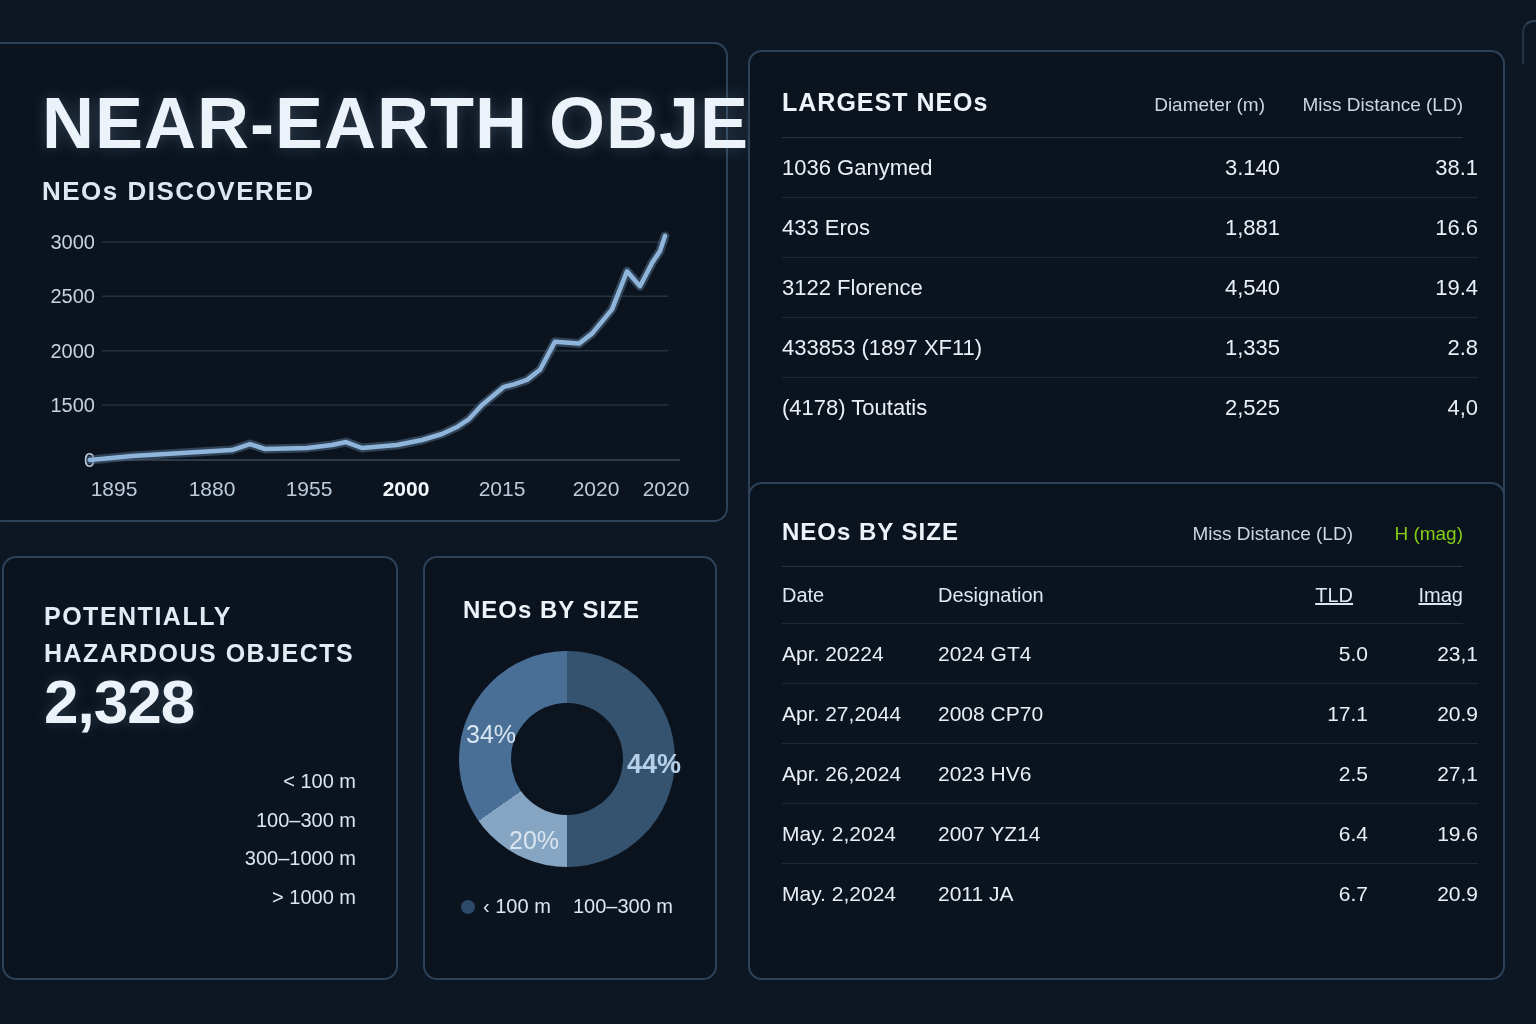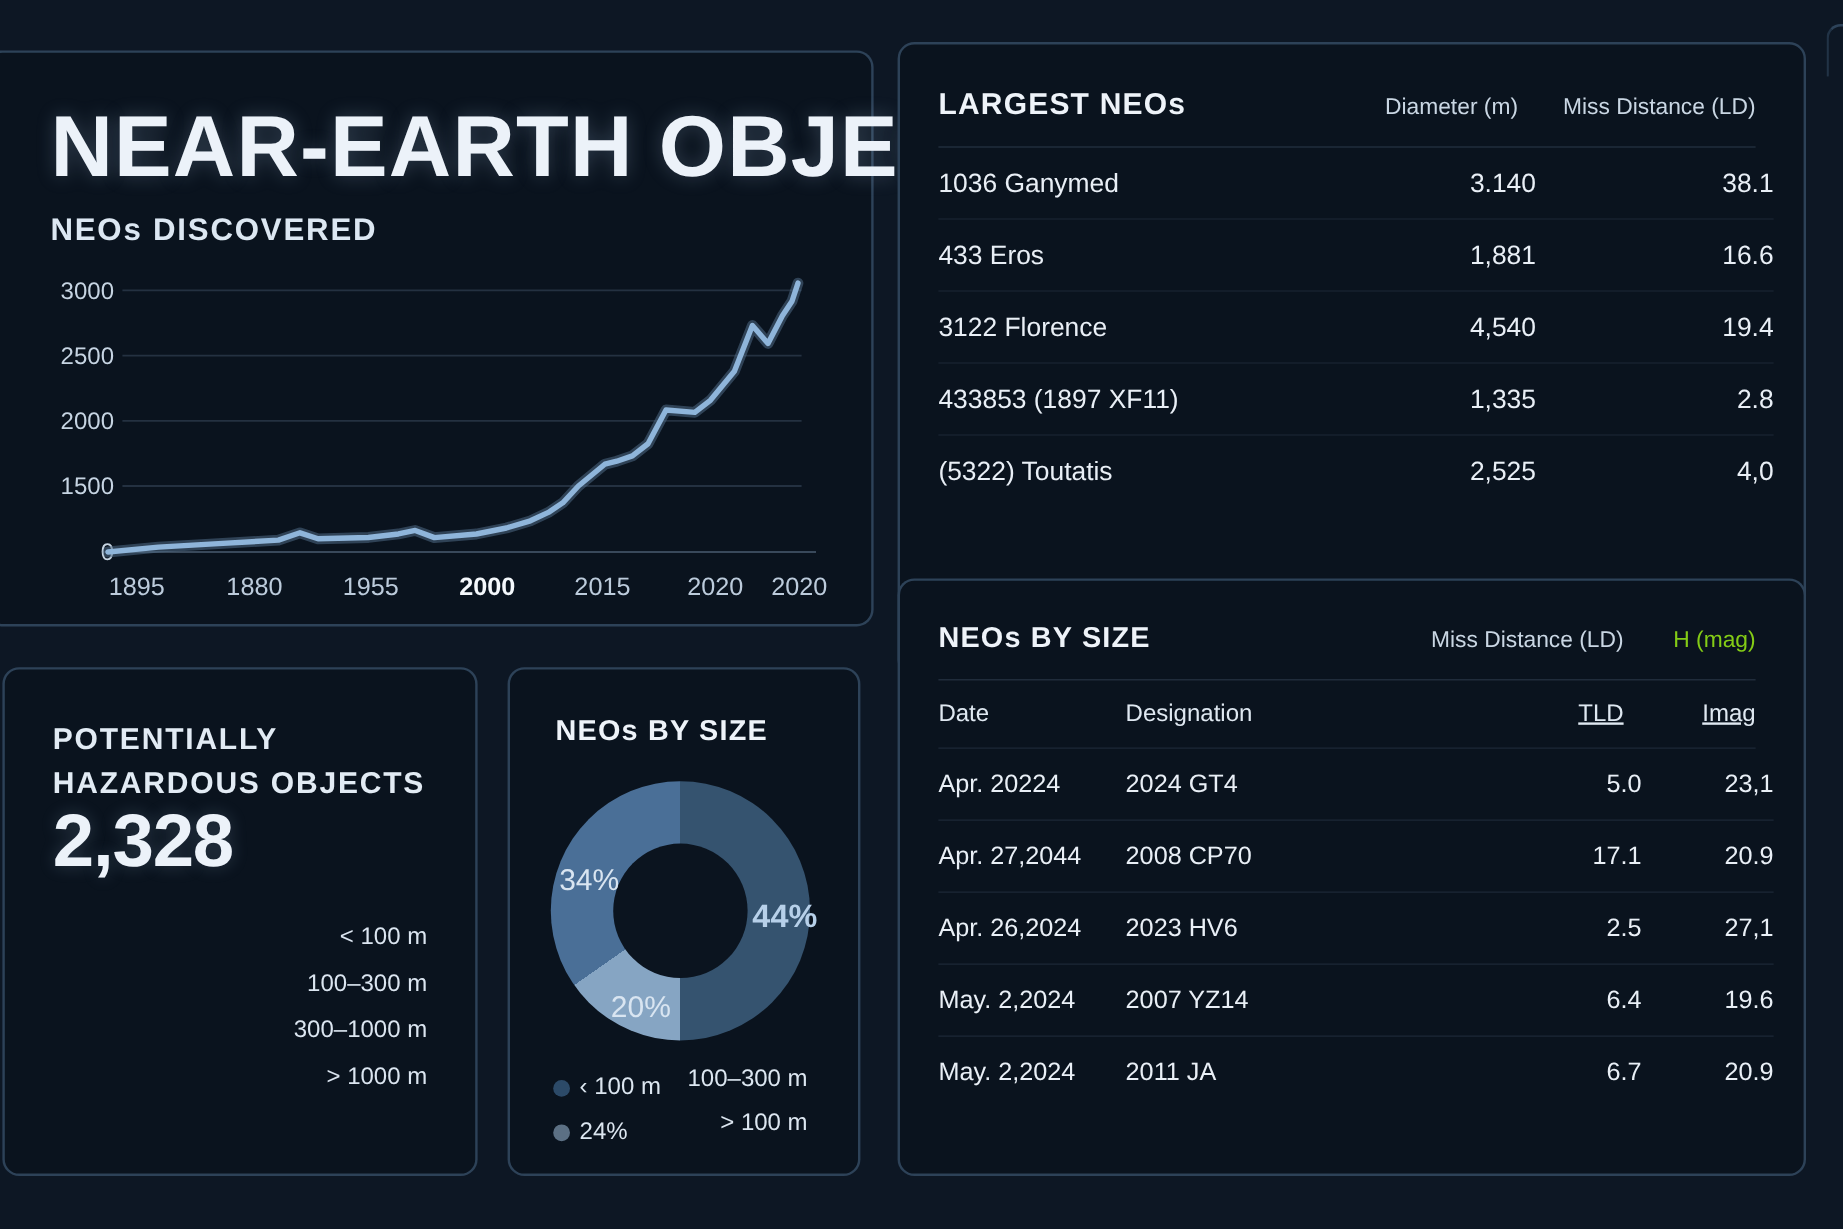--- a/index.html
+++ b/index.html
@@ -22,21 +22,21 @@
     font-size:72px;font-weight:700;letter-spacing:1px;color:#ecf2f9;
     text-shadow:0 0 16px rgba(170,200,230,0.25);white-space:nowrap;
   }
   #chart-subtitle{
     position:absolute;left:52px;top:132px;margin:0;
     font-size:26px;font-weight:700;letter-spacing:1.5px;color:#dce7f2;
   }
   #discovery-svg{position:absolute;left:0;top:0;}
   text{font-family:"Liberation Sans", sans-serif;}
   
-  #card-largest{left:748px;top:35px;width:757px;height:529px;}
+  #card-largest{left:748px;top:50px;width:757px;height:529px;}
   .ln-header{display:flex;align-items:baseline;padding:36px 40px 0 32px;}
   .ln-title{flex:1;font-size:25px;font-weight:700;letter-spacing:1px;color:#eef3f9;}
   .ln-h1{width:200px;text-align:right;font-size:19px;color:#c9d6e3;}
   .ln-h2{width:198px;text-align:right;font-size:19px;color:#c9d6e3;}
   .divider{height:1px;background:rgba(141,170,199,0.22);margin:20px 40px 0 32px;}
   .rows{margin:0 25px 0 32px;}
   .row{display:grid;align-items:center;height:59px;border-bottom:1px solid rgba(141,170,199,0.15);font-size:22px;color:#e9eff6;}
   .rows .row:last-child{border-bottom:none;}
   #card-largest .row{grid-template-columns:1fr 200px 198px;}
   #card-largest .row :nth-child(2),#card-largest .row :nth-child(3){text-align:right;}
@@ -61,21 +61,21 @@
   #donut-ring::after{
     content:"";position:absolute;left:52px;top:52px;width:112px;height:112px;
     border-radius:50%;background:#0b141f;
   }
   .slice-label{position:absolute;transform:translate(-50%,-50%);font-size:25px;color:#d9e5f1;}
   .slice-label.big{font-weight:700;font-size:27px;color:#b7d0e9;}
   #lbl-34{left:66px;top:176px;}
   #lbl-44{left:229px;top:206px;}
   #lbl-20{left:109px;top:282px;}
   .legend{position:absolute;left:36px;right:42px;top:330px;font-size:20px;color:#dce6f0;}
-  .legend-row{display:flex;justify-content:space-between;height:37px;gap:15px;}
+  .legend-row{display:flex;justify-content:space-between;align-items:center;height:37px;gap:15px;}
   .legend-left{display:flex;align-items:center;gap:8px;}
   .dot{width:14px;height:14px;border-radius:50%;display:inline-block;}
   
   #card-table{left:748px;top:482px;width:757px;height:498px;}
   .t2-head{display:flex;align-items:baseline;padding:34px 40px 0 32px;}
   .t2-title{flex:1;font-size:24px;font-weight:700;letter-spacing:1px;color:#eef3f9;}
   .t2-h1{font-size:19px;color:#c9d6e3;}
   .t2-h2{width:110px;text-align:right;font-size:19px;color:#84cc16;}
   .colhead{display:grid;grid-template-columns:156px 1fr 130px 110px;align-items:center;
     height:56px;margin:0 40px 0 32px;font-size:20px;color:#dfe8f1;
@@ -139,21 +139,21 @@
         <div>3122 Florence</div>
         <div>4,540</div>
         <div>19.4</div>
       </div>
       <div class="row">
         <div>433853 (1897 XF11)</div>
         <div>1,335</div>
         <div>2.8</div>
       </div>
       <div class="row">
-        <div>(5322) Toutatis</div>
+        <div>(4178) Toutatis</div>
         <div>2,525</div>
         <div>4,0</div>
       </div>
     </div>
 </section>
 
 <section class="card" id="card-pho">
   <h2 class="pho-title">
     <span>POTENTIALLY</span><br>
     <span>HAZARDOUS OBJECTS</span>
@@ -174,27 +174,20 @@
   <span class="slice-label big" id="lbl-44">44%</span>
   <span class="slice-label" id="lbl-20">20%</span>
   <div class="legend">
     <div class="legend-row">
       <span class="legend-left">
         <span class="dot" style="background: rgb(44, 74, 104);"></span>
         <span>‹ 100 m</span>
       </span>
       <span>100–300 m</span>
     </div>
-    <div class="legend-row">
-      <span class="legend-left">
-        <span class="dot" style="background: rgb(92, 112, 132);"></span>
-        <span>24%</span>
-      </span>
-      <span>&gt; 100 m</span>
-    </div>
   </div>
 </section>
 
 <section class="card" id="card-table">
   <div class="t2-head">
     <span class="t2-title">NEOs BY SIZE</span>
     <span class="t2-h1">Miss Distance (LD)</span>
     <span class="t2-h2">H (mag)</span>
   </div>
   <div class="divider"></div>

